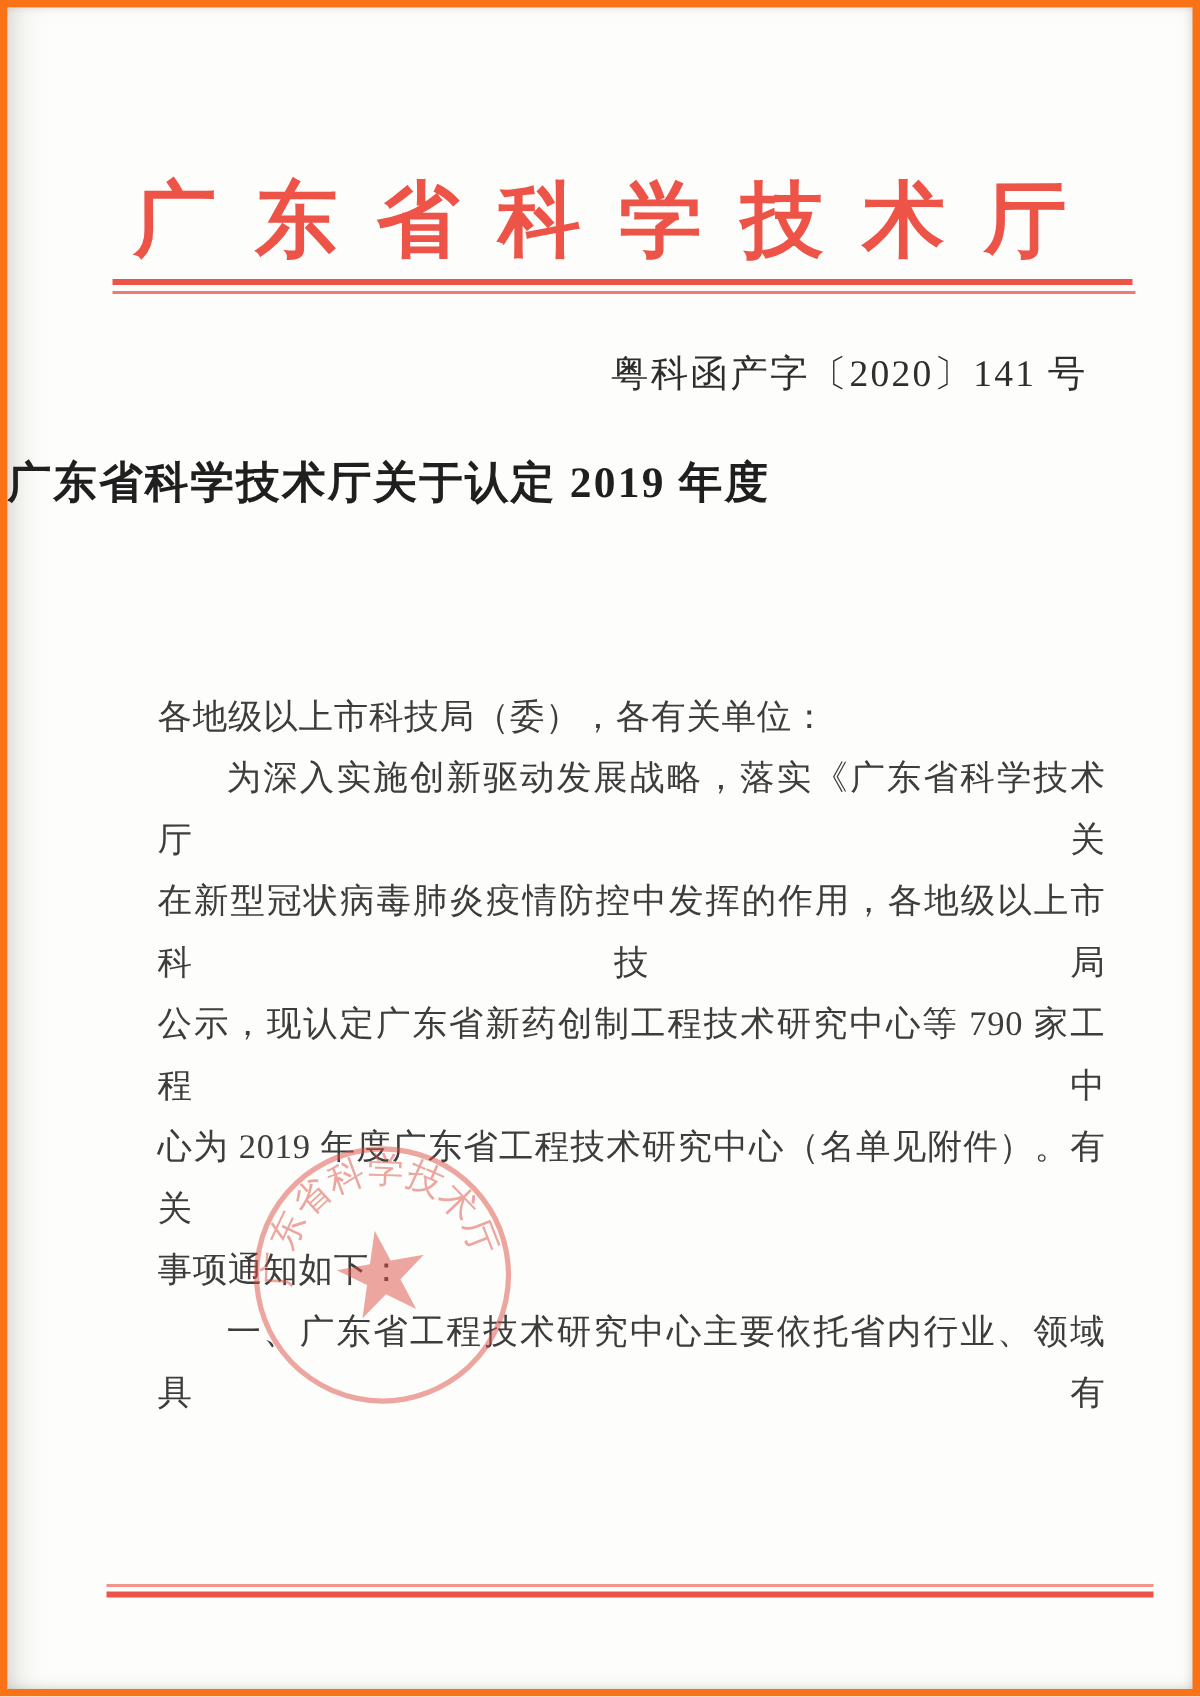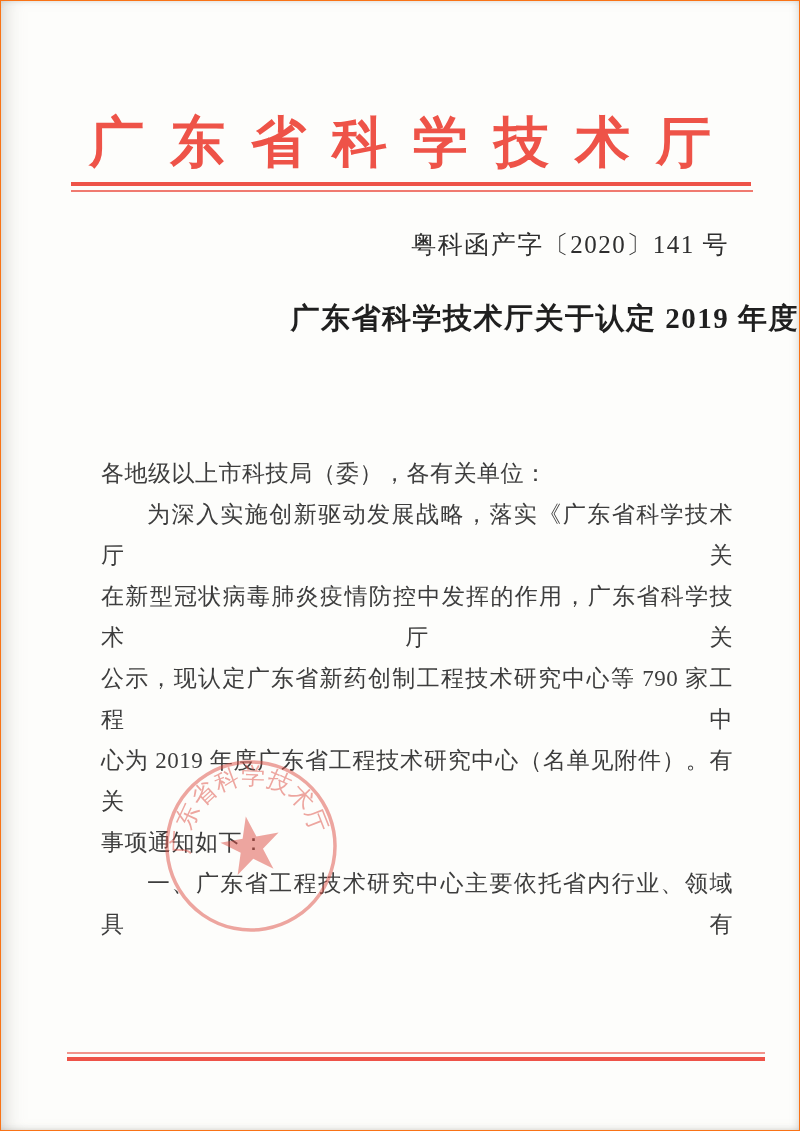--- a/index.html
+++ b/index.html
@@ -7,21 +7,21 @@
     --red-light:#f2948c;
     --ink:#3d3d3d;
   }
   html,body{margin:0;padding:0;background:#ffffff;}
   .scan{
     position:relative;
     width:800px;height:1131px;
     margin:0 auto;
     background:#fdfdfb;
     box-sizing:border-box;
-    border:1px solid #f97316;
+    border:5px solid #f97316;
     box-shadow:
       inset 16px 0 26px -20px rgba(120,115,108,.55),
       inset -5px 0 8px -5px rgba(150,146,140,.40),
       inset 0 -5px 10px -7px rgba(150,146,140,.45),
       inset 0 4px 6px -5px rgba(170,166,160,.35);
     overflow:hidden;
     font-family:"Liberation Serif","DejaVu Serif",serif;
   }
   
   .agency{
@@ -33,21 +33,21 @@
     white-space:nowrap;
   }
   .rule-top-thick{position:absolute;left:70px;width:680px;top:181px;height:4px;background:var(--red);}
   .rule-top-thin {position:absolute;left:70px;width:682px;top:189px;height:2px;background:#f07a70;}
   .doc-number{
     position:absolute;top:227px;right:70px;
     font-size:25px;color:#2e2e2e;letter-spacing:1.5px;white-space:nowrap;
   }
   .doc-title{
     position:absolute;top:290px;left:0;width:100%;
-    text-align:right;font-weight:700;color:#1f1f1f;
+    text-align:left;font-weight:700;color:#1f1f1f;
     font-size:29px;line-height:55px;letter-spacing:1.5px;
   }
   
   .body-text{
     position:absolute;top:452px;left:100px;width:632px;
     font-size:23px;line-height:41px;color:var(--ink);
     letter-spacing:.5px;
   }
   .line{min-height:41px;}
   .line.fill{text-align:justify;text-align-last:justify;}
@@ -74,21 +74,21 @@
 
   <div class="doc-number">粤科函产字〔2020〕141 号</div>
 
   <div class="doc-title">
     <div>广东省科学技术厅关于认定 2019 年度</div>
   </div>
 
   <div class="body-text" id="body-lines">
       <div class="line">各地级以上市科技局（委），各有关单位：</div>
       <div class="line indent fill">为深入实施创新驱动发展战略，落实《广东省科学技术厅关</div>
-      <div class="line fill">在新型冠状病毒肺炎疫情防控中发挥的作用，广东省科学技术厅关</div>
+      <div class="line fill">在新型冠状病毒肺炎疫情防控中发挥的作用，各地级以上市科技局</div>
       <div class="line fill">公示，现认定广东省新药创制工程技术研究中心等 790 家工程中</div>
       <div class="line fill">心为 2019 年度广东省工程技术研究中心（名单见附件）。有关</div>
       <div class="line">事项通知如下：</div>
       <div class="line indent fill">一、广东省工程技术研究中心主要依托省内行业、领域具有</div>
     </div>
 
   <svg class="seal" viewBox="0 0 220 220" aria-hidden="true">
     <defs>
       <path id="sealArc" d="M 48 110 A 62 62 0 1 1 172 110" fill="none"></path>
     </defs>

